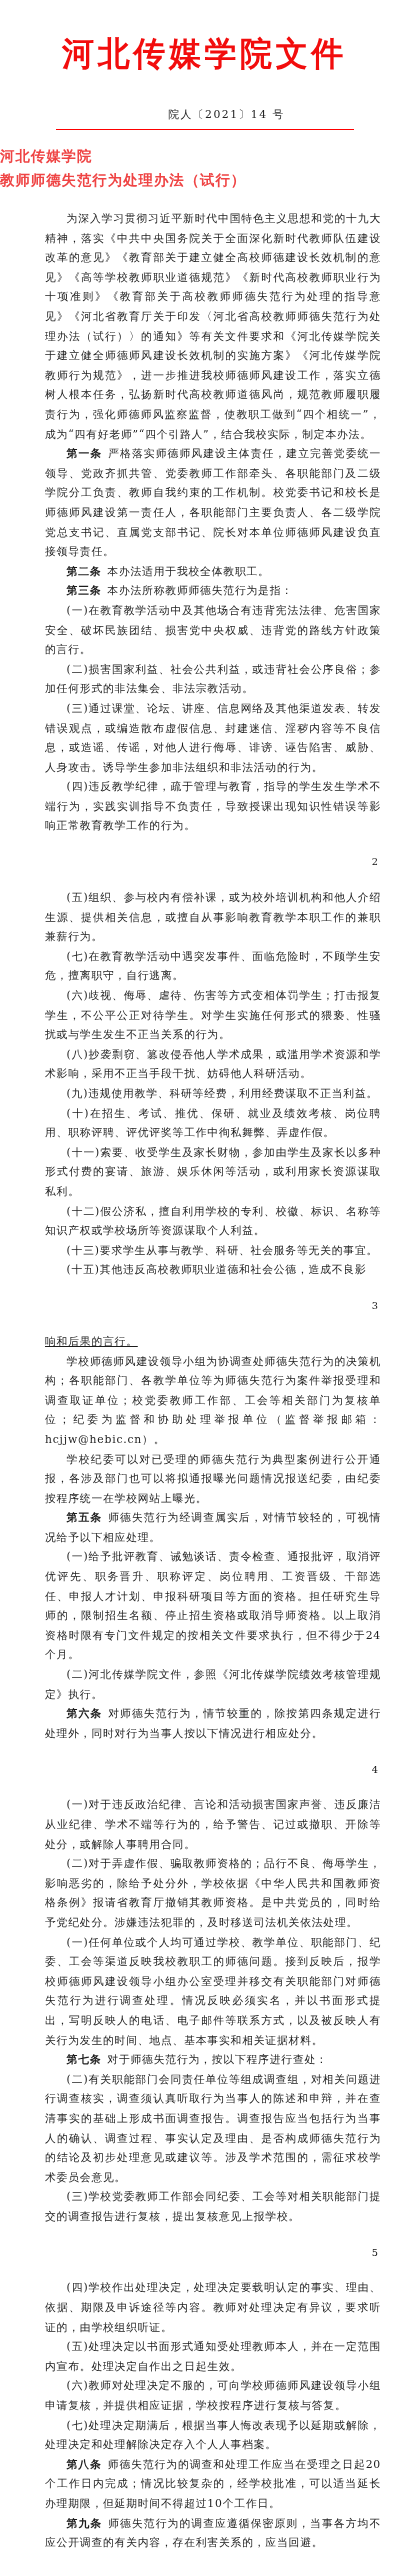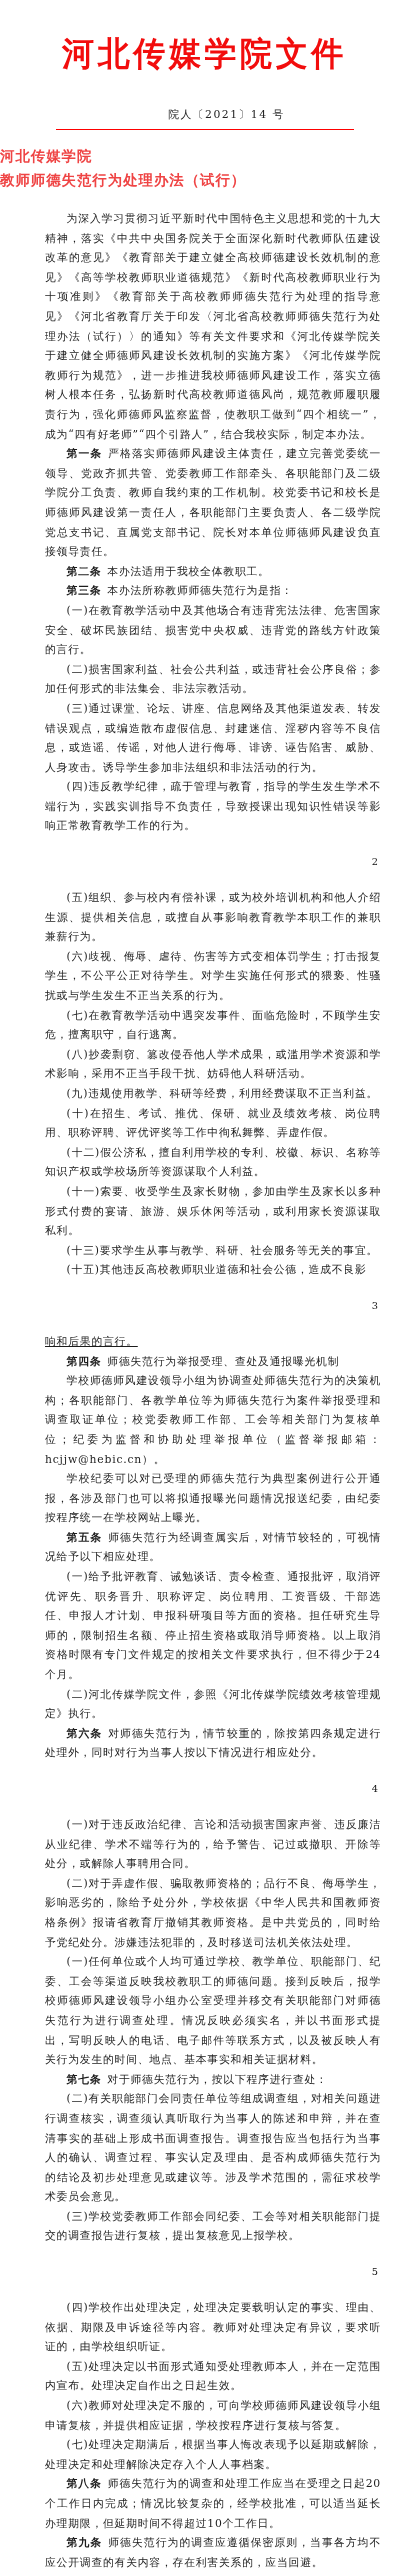--- a/index.html
+++ b/index.html
@@ -72,46 +72,45 @@
   <p><span class="ptext">(三)通过课堂、论坛、讲座、信息网络及其他渠道发表、转发错误观点，或编造散布虚假信息、封建迷信、淫秽内容等不良信息，或造谣、传谣，对他人进行侮辱、诽谤、诬告陷害、威胁、人身攻击。诱导学生参加非法组织和非法活动的行为。</span></p>
 
   <p><span class="ptext">(四)违反教学纪律，疏于管理与教育，指导的学生发生学术不端行为，实践实训指导不负责任，导致授课出现知识性错误等影响正常教育教学工作的行为。</span></p>
 
   <div class="pagebreak">
     <span class="pagenum">2</span>
   </div>
 
   <p><span class="ptext">(五)组织、参与校内有偿补课，或为校外培训机构和他人介绍生源、提供相关信息，或擅自从事影响教育教学本职工作的兼职兼薪行为。</span></p>
 
+  <p><span class="ptext">(七)在教育教学活动中遇突发事件、面临危险时，不顾学生安危，擅离职守，自行逃离。</span></p>
+
   <p><span class="ptext">(六)歧视、侮辱、虐待、伤害等方式变相体罚学生；打击报复学生，不公平公正对待学生。对学生实施任何形式的猥亵、性骚扰或与学生发生不正当关系的行为。</span></p>
-
-  <p><span class="ptext">(七)在教育教学活动中遇突发事件、面临危险时，不顾学生安危，擅离职守，自行逃离。</span></p>
 
   <p><span class="ptext">(八)抄袭剽窃、篡改侵吞他人学术成果，或滥用学术资源和学术影响，采用不正当手段干扰、妨碍他人科研活动。</span></p>
 
   <p><span class="ptext">(九)违规使用教学、科研等经费，利用经费谋取不正当利益。</span></p>
 
   <p><span class="ptext">(十)在招生、考试、推优、保研、就业及绩效考核、岗位聘用、职称评聘、评优评奖等工作中徇私舞弊、弄虚作假。</span></p>
 
+  <p><span class="ptext">(十一)索要、收受学生及家长财物，参加由学生及家长以多种形式付费的宴请、旅游、娱乐休闲等活动，或利用家长资源谋取私利。</span></p>
+
   <p><span class="ptext">(十二)假公济私，擅自利用学校的专利、校徽、标识、名称等知识产权或学校场所等资源谋取个人利益。</span></p>
-
-  <p><span class="ptext">(十一)索要、收受学生及家长财物，参加由学生及家长以多种形式付费的宴请、旅游、娱乐休闲等活动，或利用家长资源谋取私利。</span></p>
 
   <p><span class="ptext">(十三)要求学生从事与教学、科研、社会服务等无关的事宜。</span></p>
 
 
   <p><span class="ptext">(十五)其他违反高校教师职业道德和社会公德，造成不良影</span></p>
 
   <div class="pagebreak">
     <span class="pagenum">3</span>
   </div>
 
   <p class="noindent"><span class="ptext">响和后果的言行。</span></p>
 
-  <p><span class="lead">第四条</span><span class="ptext">师德失范行为举报受理、查处及通报曝光机制</span></p>
 
   <p><span class="ptext">学校师德师风建设领导小组为协调查处师德失范行为的决策机构；各职能部门、各教学单位等为师德失范行为案件举报受理和调查取证单位；校党委教师工作部、工会等相关部门为复核单位；纪委为监督和协助处理举报单位（监督举报邮箱：hcjjw@hebic.cn）。</span></p>
 
   <p><span class="ptext">学校纪委可以对已受理的师德失范行为典型案例进行公开通报，各涉及部门也可以将拟通报曝光问题情况报送纪委，由纪委按程序统一在学校网站上曝光。</span></p>
 
   <p><span class="lead">第五条</span><span class="ptext">师德失范行为经调查属实后，对情节较轻的，可视情况给予以下相应处理。</span></p>
 
   <p><span class="ptext">(一)给予批评教育、诫勉谈话、责令检查、通报批评，取消评优评先、职务晋升、职称评定、岗位聘用、工资晋级、干部选任、申报人才计划、申报科研项目等方面的资格。担任研究生导师的，限制招生名额、停止招生资格或取消导师资格。以上取消资格时限有专门文件规定的按相关文件要求执行，但不得少于24个月。</span></p>
 
   <p><span class="ptext">(二)河北传媒学院文件，参照《河北传媒学院绩效考核管理规定》执行。</span></p>

